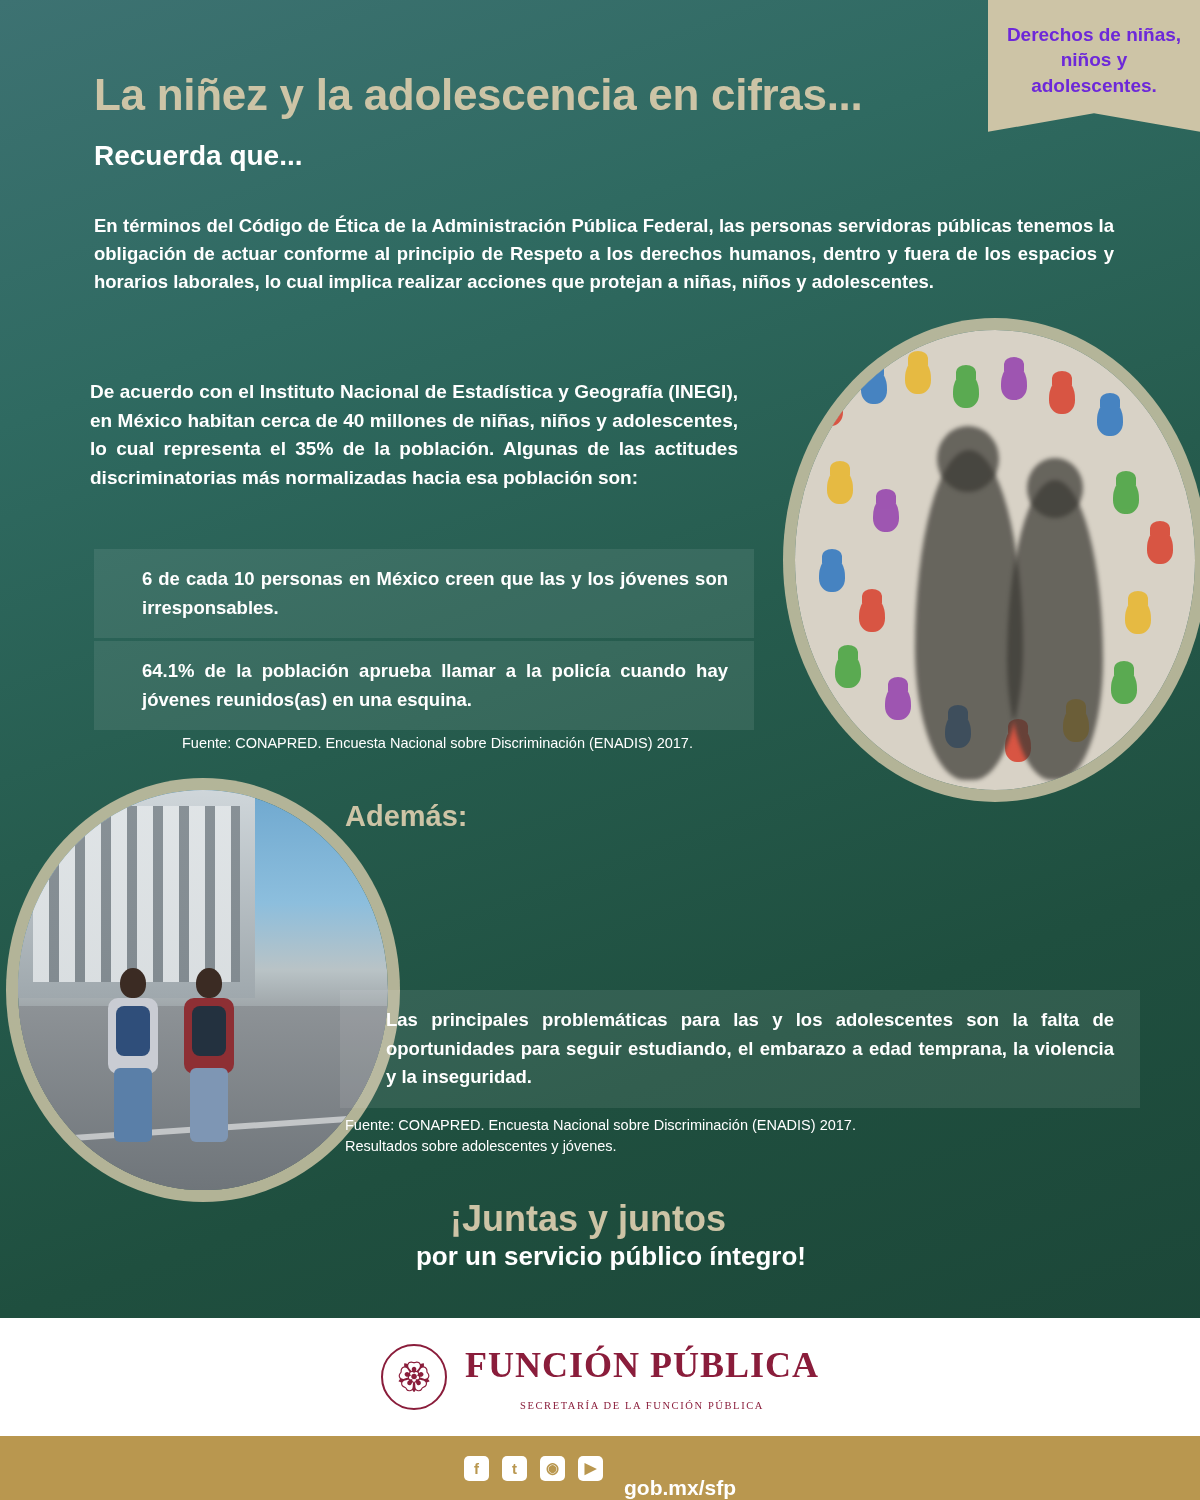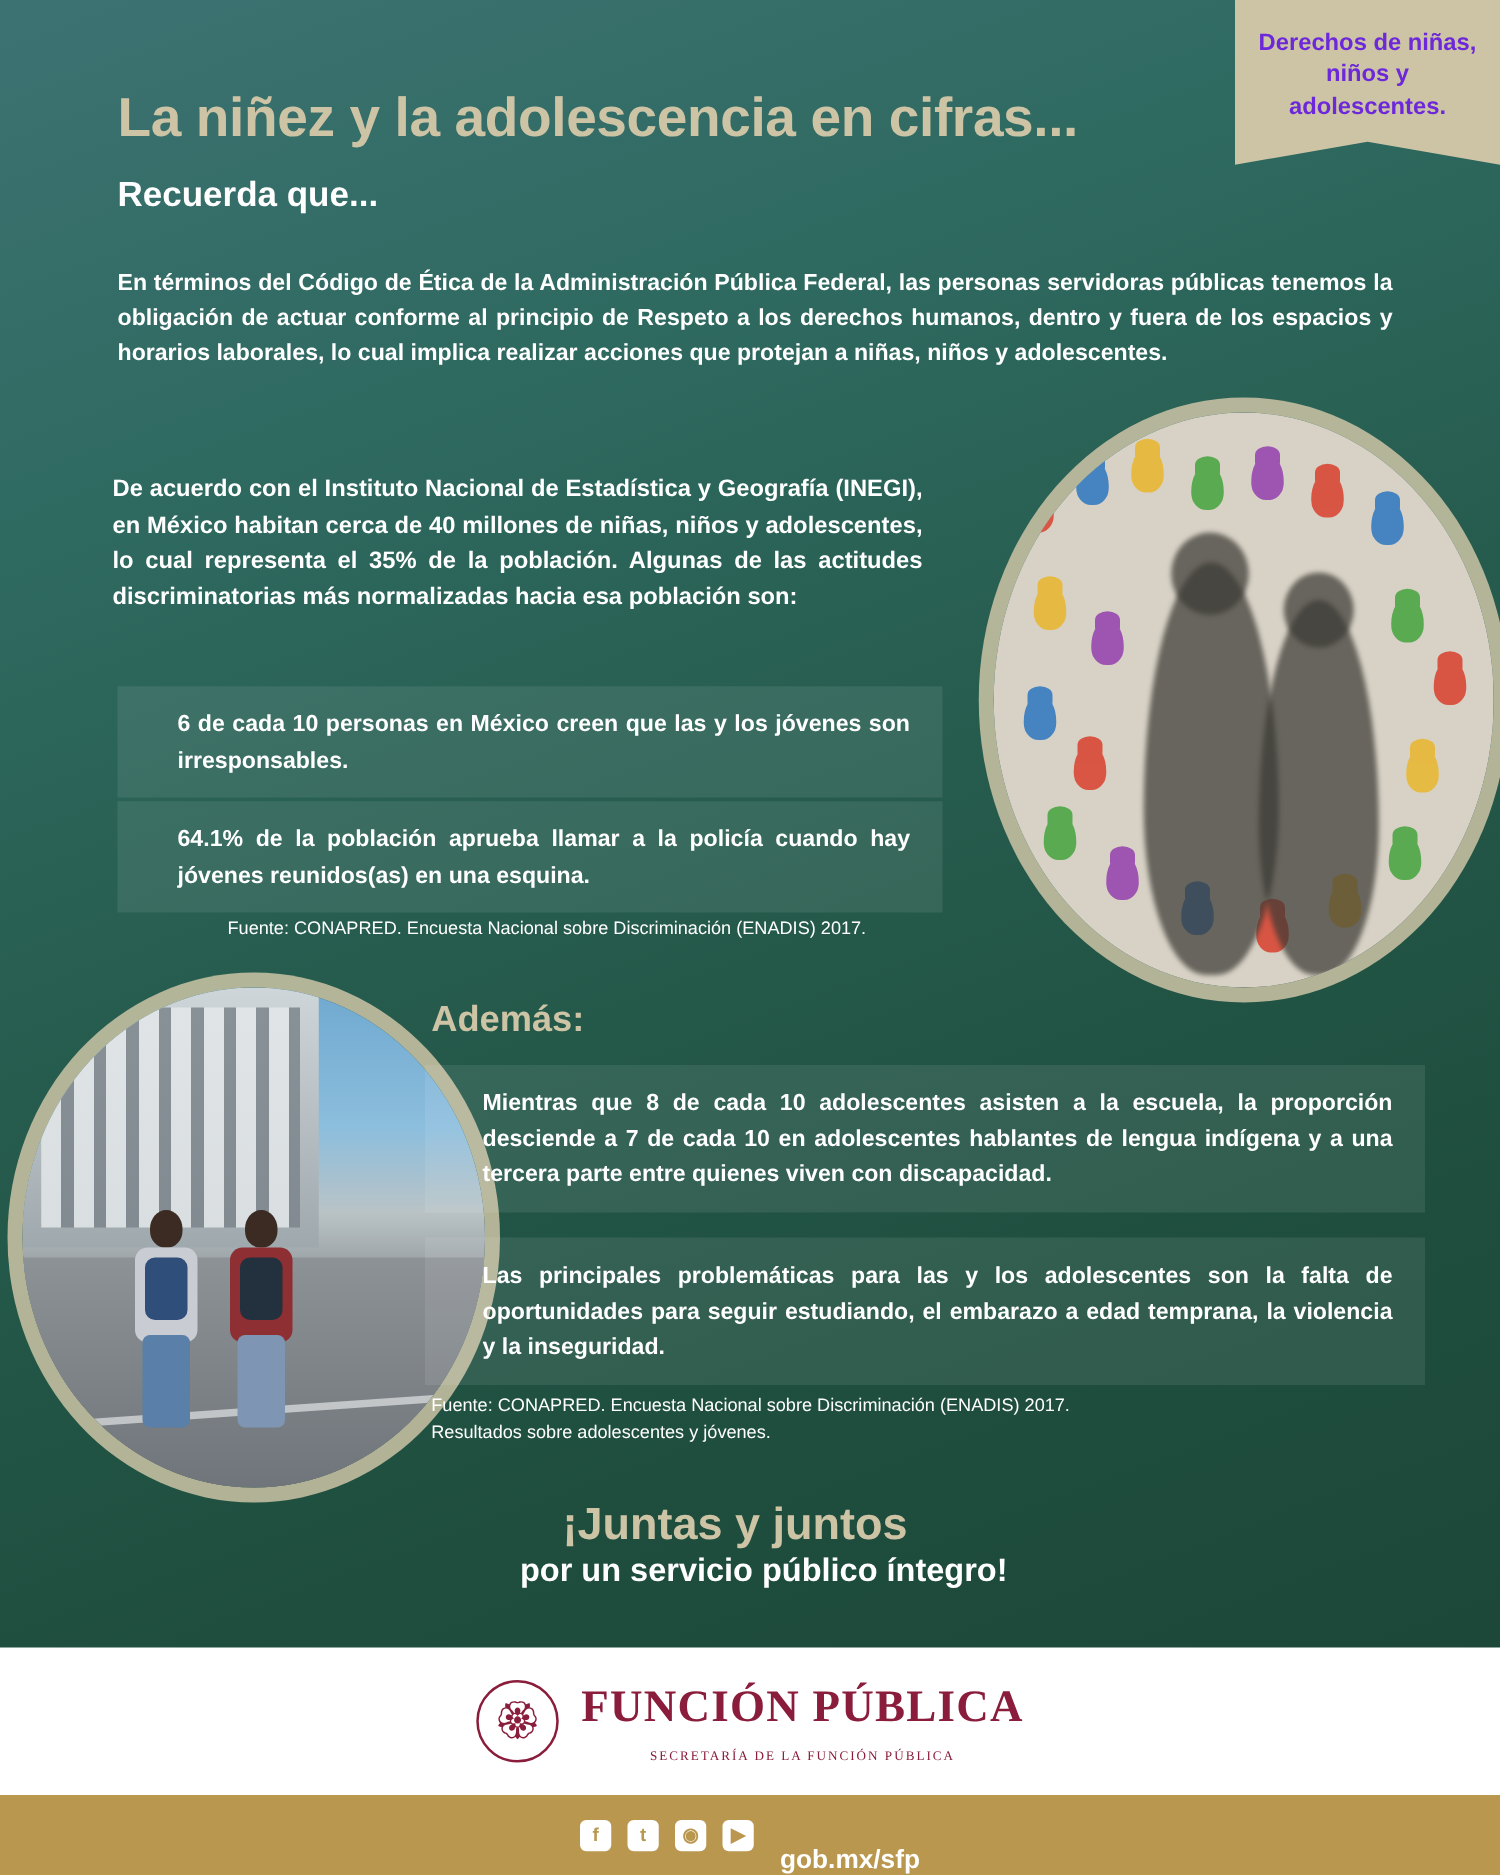--- a/index.html
+++ b/index.html
@@ -383,21 +383,20 @@
       <div class="student student-2">
         <div class="head"></div>
         <div class="torso"></div>
         <div class="pack"></div>
         <div class="legs"></div>
       </div>
     </div>
   </div>
 
   <div class="ademas">Además:</div>
-  <div class="statbox sb3">Mientras que 8 de cada 10 adolescentes asisten a la escuela, la proporción   desciende a 7 de cada 10 en adolescentes hablantes de lengua indígena y a una tercera parte entre quienes viven con discapacidad.</div>
   <div class="statbox sb4">Las principales problemáticas para las y los adolescentes son la falta de oportunidades para seguir estudiando, el embarazo a edad temprana, la violencia y la inseguridad.</div>
   <div class="source src-2">
     <div>Fuente: CONAPRED. Encuesta Nacional sobre Discriminación (ENADIS) 2017.</div>
     <div>Resultados sobre adolescentes y jóvenes.</div>
   </div>
 
   <div class="closing">
     <div class="l1">¡Juntas y juntos</div>
     <div class="l2">por un servicio público íntegro!</div>
   </div>

